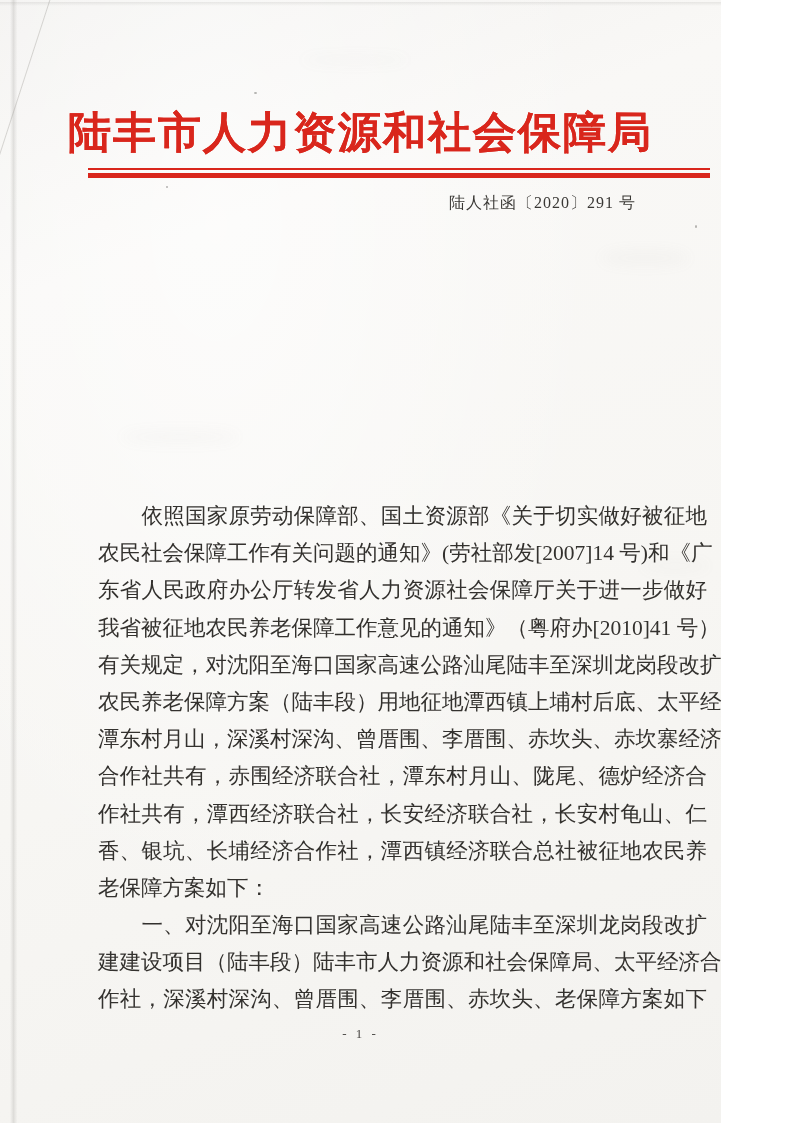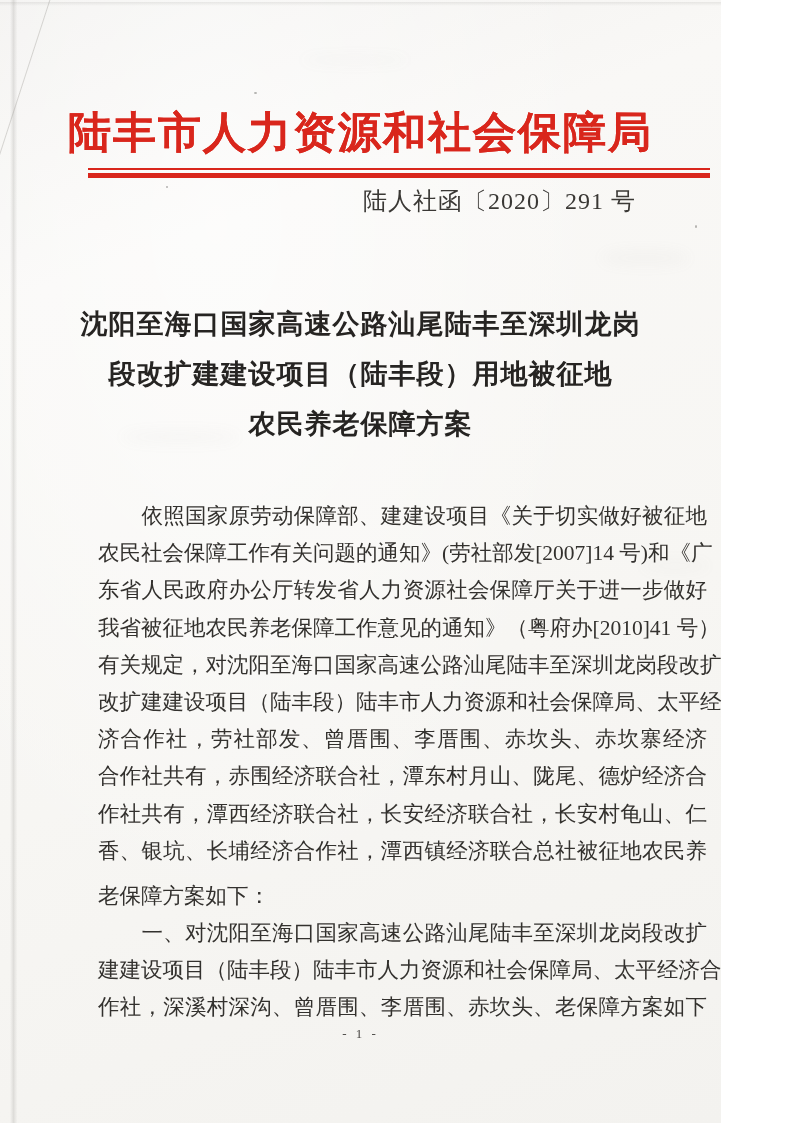--- a/index.html
+++ b/index.html
@@ -77,23 +77,23 @@
     top: 168px;
     left: 88px;
     width: 622px;
   }
   .red-rule .thin  { height: 2px; background: #d9261c; }
   .red-rule .gap   { height: 3px; }
   .red-rule .thick { height: 5px; background: #d9261c; }
 
   .doc-number {
     position: absolute;
-    top: 185px;
+    top: 193px;
     right: 85px;
-    font-size: 24px;
+    font-size: 16px;
     letter-spacing: 1px;
     color: #3a3835;
     white-space: nowrap;
   }
 
   
   .doc-title {
     position: absolute;
     top: 299px;
     left: 60px;
@@ -119,21 +119,20 @@
     height: 37.2px;
     line-height: 37.2px;
     text-align: justify;
     text-align-last: justify;
     text-justify: inter-character;
     white-space: nowrap;
   }
   .bline.short {
     text-align: center;
     text-align-last: left;
-    margin-top: 8px;
   }
 
   .page-footer {
     position: absolute;
     top: 1026px;
     left: 0; right: 0;
     text-align: center;
     font-size: 13px;
     letter-spacing: 3px;
     color: #4a4845;
@@ -158,34 +157,29 @@
   <h1 class="agency">陆丰市人力资源和社会保障局</h1>
 
   <div class="red-rule">
     <div class="thin"></div>
     <div class="gap"></div>
     <div class="thick"></div>
   </div>
 
   <div class="doc-number">陆人社函〔2020〕291 号</div>
 
-  <div class="doc-title">
-    <div>沈阳至海口国家高速公路汕尾陆丰至深圳龙岗</div>
-    <div>段改扩建建设项目（陆丰段）用地被征地</div>
-    <div>农民养老保障方案</div>
-  </div>
 
   <div class="doc-body">
-    <div class="bline">　　依照国家原劳动保障部、建建设项目《关于切实做好被征地</div>
+    <div class="bline">　　依照国家原劳动保障部、国土资源部《关于切实做好被征地</div>
     <div class="bline">农民社会保障工作有关问题的通知》(劳社部发[2007]14 号)和《广</div>
     <div class="bline">东省人民政府办公厅转发省人力资源社会保障厅关于进一步做好</div>
     <div class="bline">我省被征地农民养老保障工作意见的通知》（粤府办[2010]41 号）</div>
     <div class="bline">有关规定，对沈阳至海口国家高速公路汕尾陆丰至深圳龙岗段改扩</div>
-    <div class="bline">改扩建建设项目（陆丰段）陆丰市人力资源和社会保障局、太平经</div>
-    <div class="bline">济合作社，劳社部发、曾厝围、李厝围、赤坎头、赤坎寨经济</div>
+    <div class="bline">农民养老保障方案（陆丰段）用地征地潭西镇上埔村后底、太平经</div>
+    <div class="bline">潭东村月山，深溪村深沟、曾厝围、李厝围、赤坎头、赤坎寨经济</div>
     <div class="bline">合作社共有，赤围经济联合社，潭东村月山、陇尾、德炉经济合</div>
     <div class="bline">作社共有，潭西经济联合社，长安经济联合社，长安村龟山、仁</div>
     <div class="bline">香、银坑、长埔经济合作社，潭西镇经济联合总社被征地农民养</div>
     <div class="bline short">老保障方案如下：</div>
     <div class="bline">　　一、对沈阳至海口国家高速公路汕尾陆丰至深圳龙岗段改扩</div>
     <div class="bline">建建设项目（陆丰段）陆丰市人力资源和社会保障局、太平经济合</div>
     <div class="bline">作社，深溪村深沟、曾厝围、李厝围、赤坎头、老保障方案如下</div>
   </div>
 
   <div class="page-footer">- 1 -</div>

